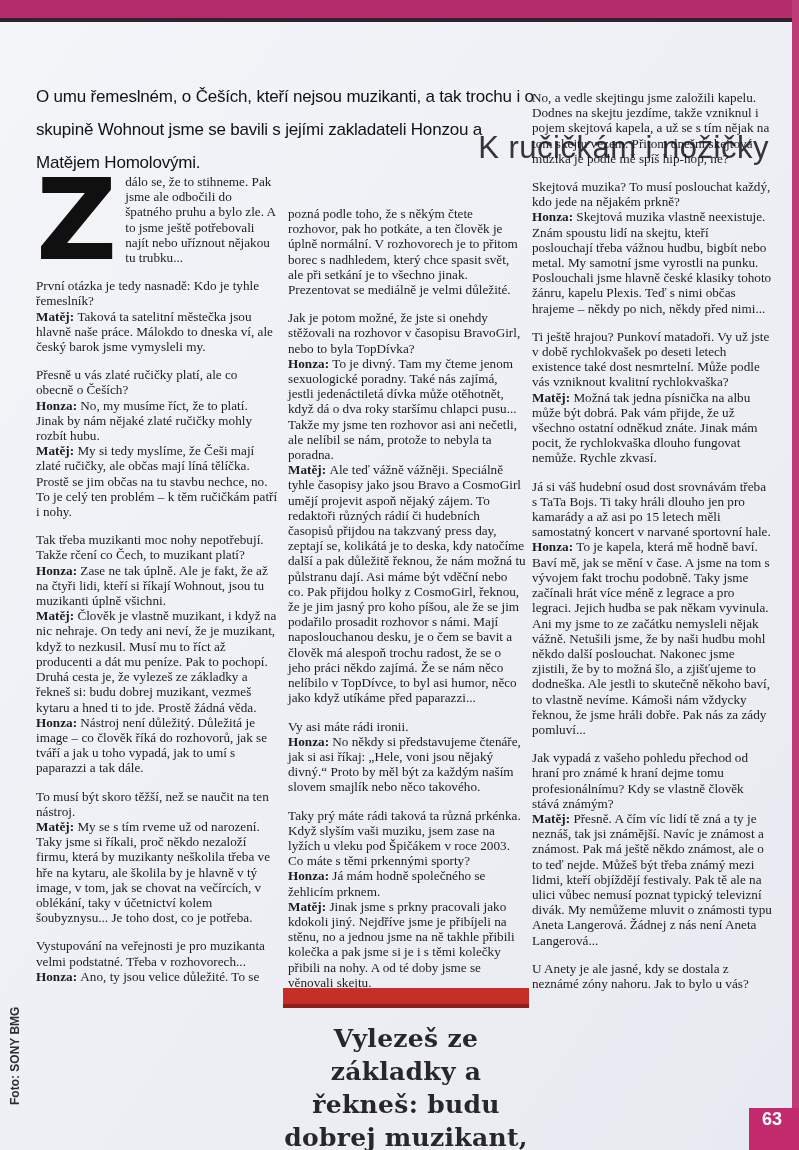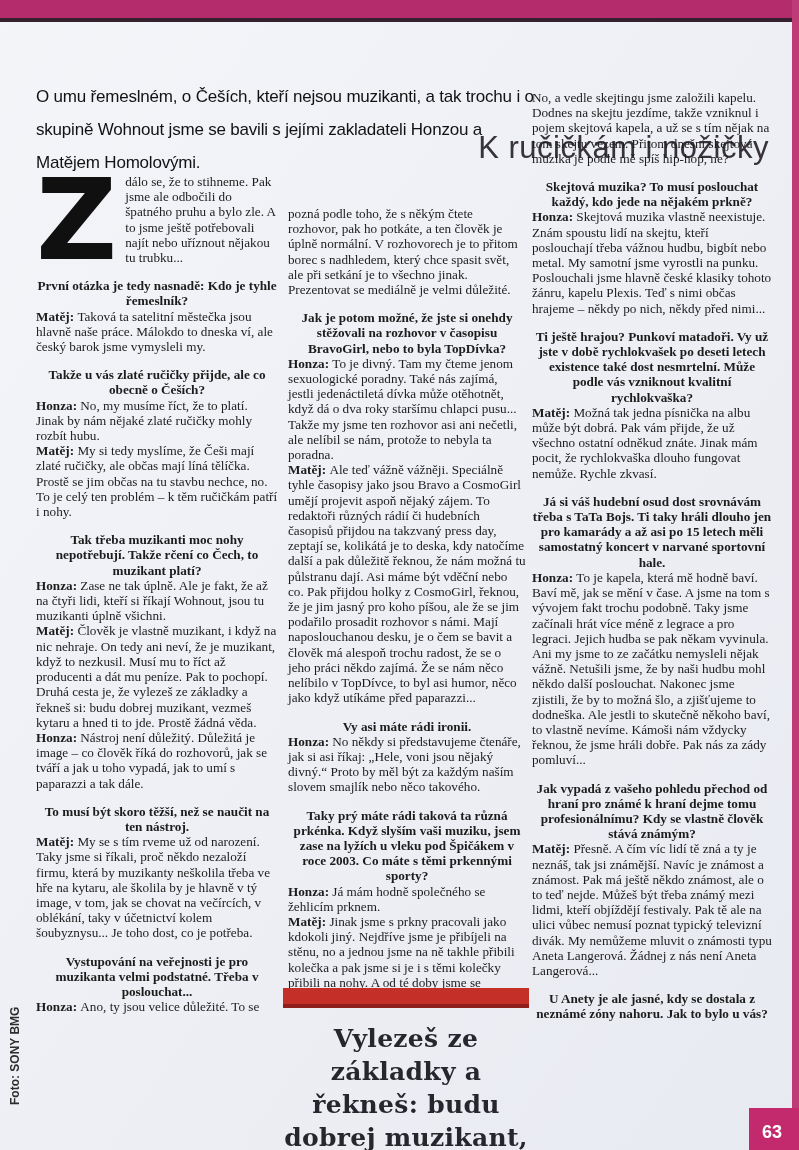--- a/index.html
+++ b/index.html
@@ -31,21 +31,21 @@
     font-size:17px; line-height:33px; color:#121212; letter-spacing:-0.2px;
   }
   .col {
     position:absolute; font-size:13.2px; line-height:15.2px; color:#1c1c1c;
     text-align:left;
   }
   .col-1 { left:36px;  top:174px; width:242px; }
   .col-2 { left:288px; top:174px; width:238px;margin-top:32px; }
   .col-3 { left:532px; top:90px;  width:240px; }
   .col p { margin:0; }
-  .col p.q { font-weight:bold; margin-top:13px;text-align:center; }
+  .col p.q { font-weight:normal; margin-top:13px; }
   .speaker { font-weight:bold; }
   .dropcap {
     float:left; font-family:"DejaVu Sans", sans-serif; font-weight:bold;
     font-size:112px; line-height:84px; margin:4px 12px 2px 0; color:#101010;
     letter-spacing:-4px;
   }
   .quote-wrap {
     position:absolute; left:283px; top:988px; width:246px;
   }
   .red-bar {
@@ -58,21 +58,21 @@
     color:#26262c; letter-spacing:0.3px;
   }
   .photo-credit {
     position:absolute; left:8px; top:1105px;
     transform:rotate(-90deg); transform-origin:0 0;
     font-family:"Liberation Sans", sans-serif; font-weight:bold;
     font-size:12px; color:#2d2d2d; white-space:nowrap;
   }
   .page-num-box {
     position:absolute; right:0; bottom:0; width:50px; height:42px;
-    background:#c32a6d; box-sizing:border-box; padding:14px 0 0 13px;
+    background:#c32a6d; box-sizing:border-box; padding:1px 0 0 13px;
   }
   .page-num-box span {
     font-family:"Liberation Sans", sans-serif; font-weight:bold;
     font-size:18px; color:#ffffff;
   }
 </style>
 </head>
 <body>
 
 <div class="page">
@@ -80,30 +80,30 @@
   <div class="right-strip"></div>
 
   <div class="header-title">K ručičkám i nožičky</div>
 
   <div class="lead">O umu řemeslném, o Češích, kteří nejsou muzikanti, a tak trochu i o skupině Wohnout jsme se bavili s jejími zakladateli Honzou a Matějem Homolovými.</div>
 
   <div class="col col-1">
       <p class="p"><span class="dropcap">Z</span>dálo se, že to stihneme. Pak jsme ale odbočili do špatného pruhu a bylo zle. A to jsme ještě potřebovali najít nebo uříznout nějakou tu trubku...</p>
       <p class="q">První otázka je tedy nasnadě: Kdo je tyhle řemeslník?</p>
       <p class="a"><span class="speaker">Matěj: </span>Taková ta satelitní městečka jsou hlavně naše práce. Málokdo to dneska ví, ale český barok jsme vymysleli my.</p>
-      <p class="q">Takže u vás zlaté ručičky přijde, ale co obecně o Češích?</p>
+      <p class="q">Přesně u vás zlaté ručičky platí, ale co obecně o Češích?</p>
       <p class="a"><span class="speaker">Honza: </span>No, my musíme říct, že to platí. Jinak by nám nějaké zlaté ručičky mohly rozbít hubu.</p>
       <p class="a"><span class="speaker">Matěj: </span>My si tedy myslíme, že Češi mají zlaté ručičky, ale občas mají líná tělíčka. Prostě se jim občas na tu stavbu nechce, no. To je celý ten problém – k těm ručičkám patří i nohy.</p>
       <p class="q">Tak třeba muzikanti moc nohy nepotřebují. Takže rčení co Čech, to muzikant platí?</p>
       <p class="a"><span class="speaker">Honza: </span>Zase ne tak úplně. Ale je fakt, že až na čtyři lidi, kteří si říkají Wohnout, jsou tu muzikanti úplně všichni.</p>
       <p class="a"><span class="speaker">Matěj: </span>Člověk je vlastně muzikant, i když na nic nehraje. On tedy ani neví, že je muzikant, když to nezkusil. Musí mu to říct až producenti a dát mu peníze. Pak to pochopí. Druhá cesta je, že vylezeš ze základky a řekneš si: budu dobrej muzikant, vezmeš kytaru a hned ti to jde. Prostě žádná věda.</p>
       <p class="a"><span class="speaker">Honza: </span>Nástroj není důležitý. Důležitá je image – co člověk říká do rozhovorů, jak se tváří a jak u toho vypadá, jak to umí s paparazzi a tak dále.</p>
       <p class="q">To musí být skoro těžší, než se naučit na ten nástroj.</p>
       <p class="a"><span class="speaker">Matěj: </span>My se s tím rveme už od narození. Taky jsme si říkali, proč někdo nezaloží firmu, která by muzikanty neškolila třeba ve hře na kytaru, ale školila by je hlavně v tý image, v tom, jak se chovat na večírcích, v oblékání, taky v účetnictví kolem šoubyznysu... Je toho dost, co je potřeba.</p>
-      <p class="q">Vystupování na veřejnosti je pro muzikanta velmi podstatné. Třeba v poslouchat...</p>
+      <p class="q">Vystupování na veřejnosti je pro muzikanta velmi podstatné. Třeba v rozhovorech...</p>
       <p class="a"><span class="speaker">Honza: </span>Ano, ty jsou velice důležité. To se</p>
     </div>
   <div class="col col-2">
       <p class="p">pozná podle toho, že s někým čtete rozhovor, pak ho potkáte, a ten člověk je úplně normální. V rozhovorech je to přitom borec s nadhledem, který chce spasit svět, ale při setkání je to všechno jinak. Prezentovat se mediálně je velmi důležité.</p>
       <p class="q">Jak je potom možné, že jste si onehdy stěžovali na rozhovor v časopisu BravoGirl, nebo to byla TopDívka?</p>
       <p class="a"><span class="speaker">Honza: </span>To je divný. Tam my čteme jenom sexuologické poradny. Také nás zajímá, jestli jedenáctiletá dívka může otěhotnět, když dá o dva roky staršímu chlapci pusu... Takže my jsme ten rozhovor asi ani nečetli, ale nelíbil se nám, protože to nebyla ta poradna.</p>
       <p class="a"><span class="speaker">Matěj: </span>Ale teď vážně vážněji. Speciálně tyhle časopisy jako jsou Bravo a CosmoGirl umějí projevit aspoň nějaký zájem. To redaktoři různých rádií či hudebních časopisů přijdou na takzvaný press day, zeptají se, kolikátá je to deska, kdy natočíme další a pak důležitě řeknou, že nám možná tu půlstranu dají. Asi máme být vděční nebo co. Pak přijdou holky z CosmoGirl, řeknou, že je jim jasný pro koho píšou, ale že se jim podařilo prosadit rozhovor s námi. Mají naposlouchanou desku, je o čem se bavit a člověk má alespoň trochu radost, že se o jeho práci někdo zajímá. Že se nám něco nelíbilo v TopDívce, to byl asi humor, něco jako když utíkáme před paparazzi...</p>
       <p class="q">Vy asi máte rádi ironii.</p>
       <p class="a"><span class="speaker">Honza: </span>No někdy si představujeme čtenáře, jak si asi říkaj: „Hele, voni jsou nějaký divný.“ Proto by měl být za každým naším slovem smajlík nebo něco takového.</p>
       <p class="q">Taky prý máte rádi taková ta různá prkénka. Když slyším vaši muziku, jsem zase na lyžích u vleku pod Špičákem v roce 2003. Co máte s těmi prkennými sporty?</p>

